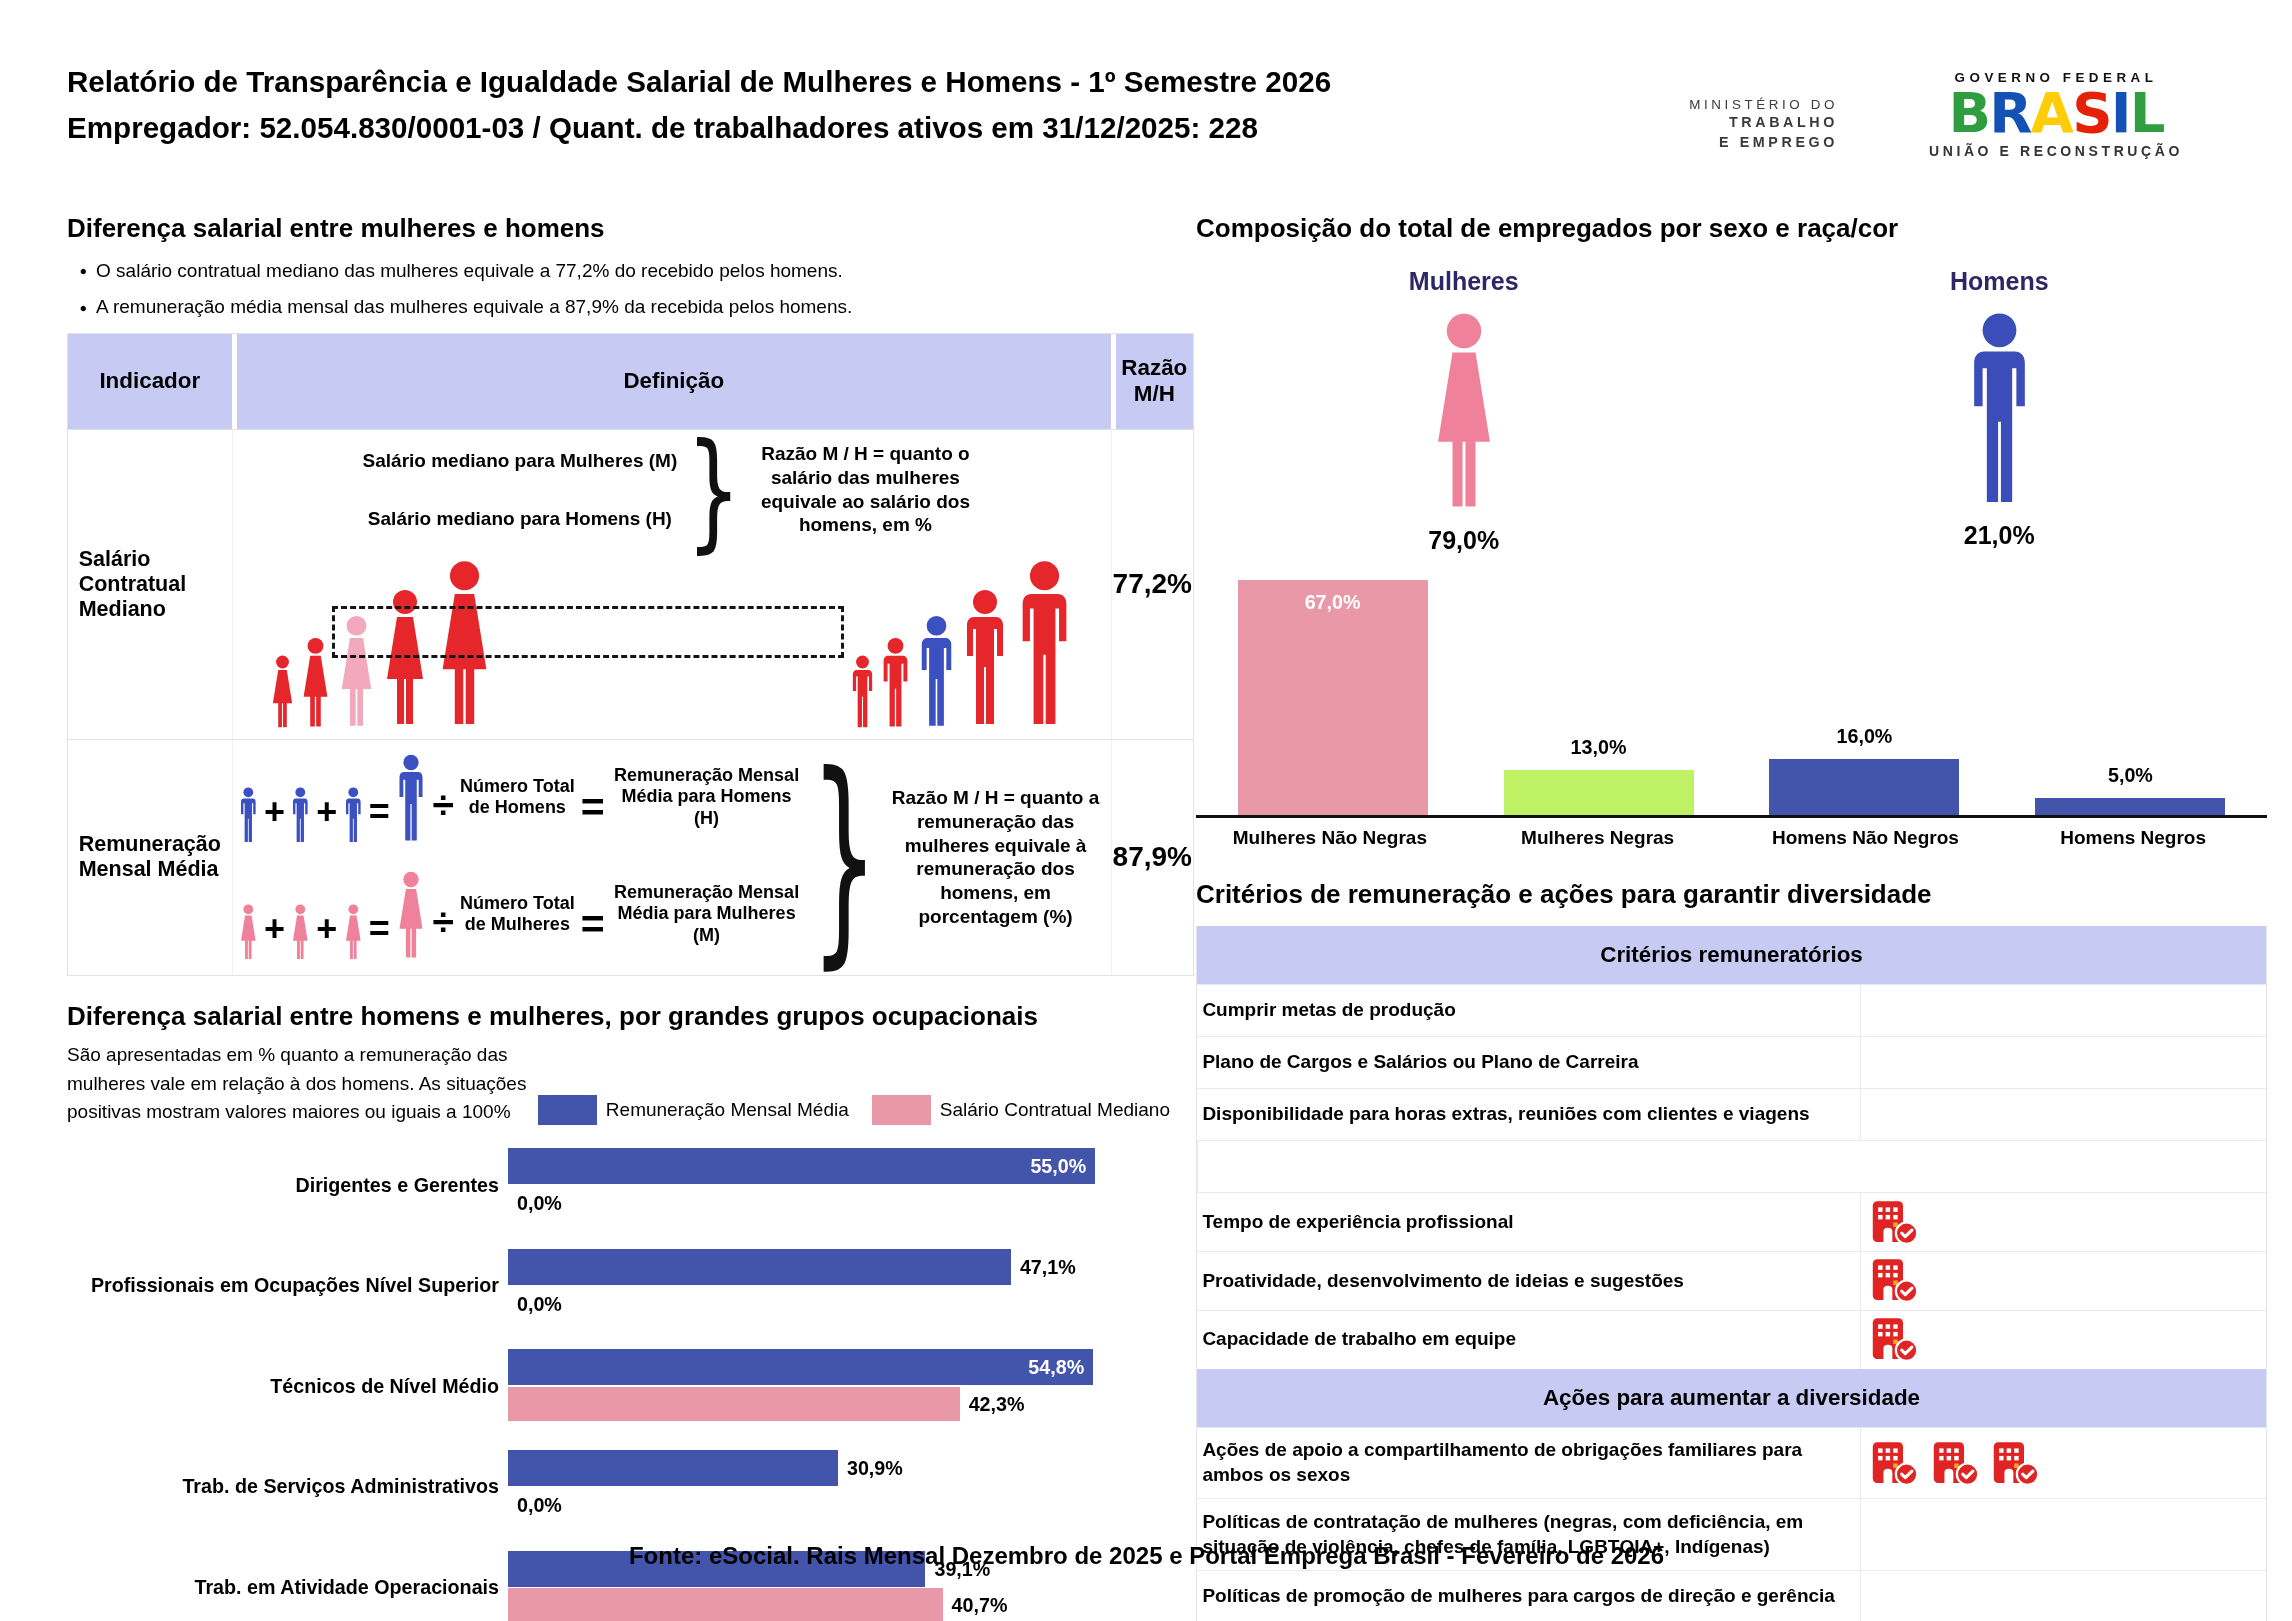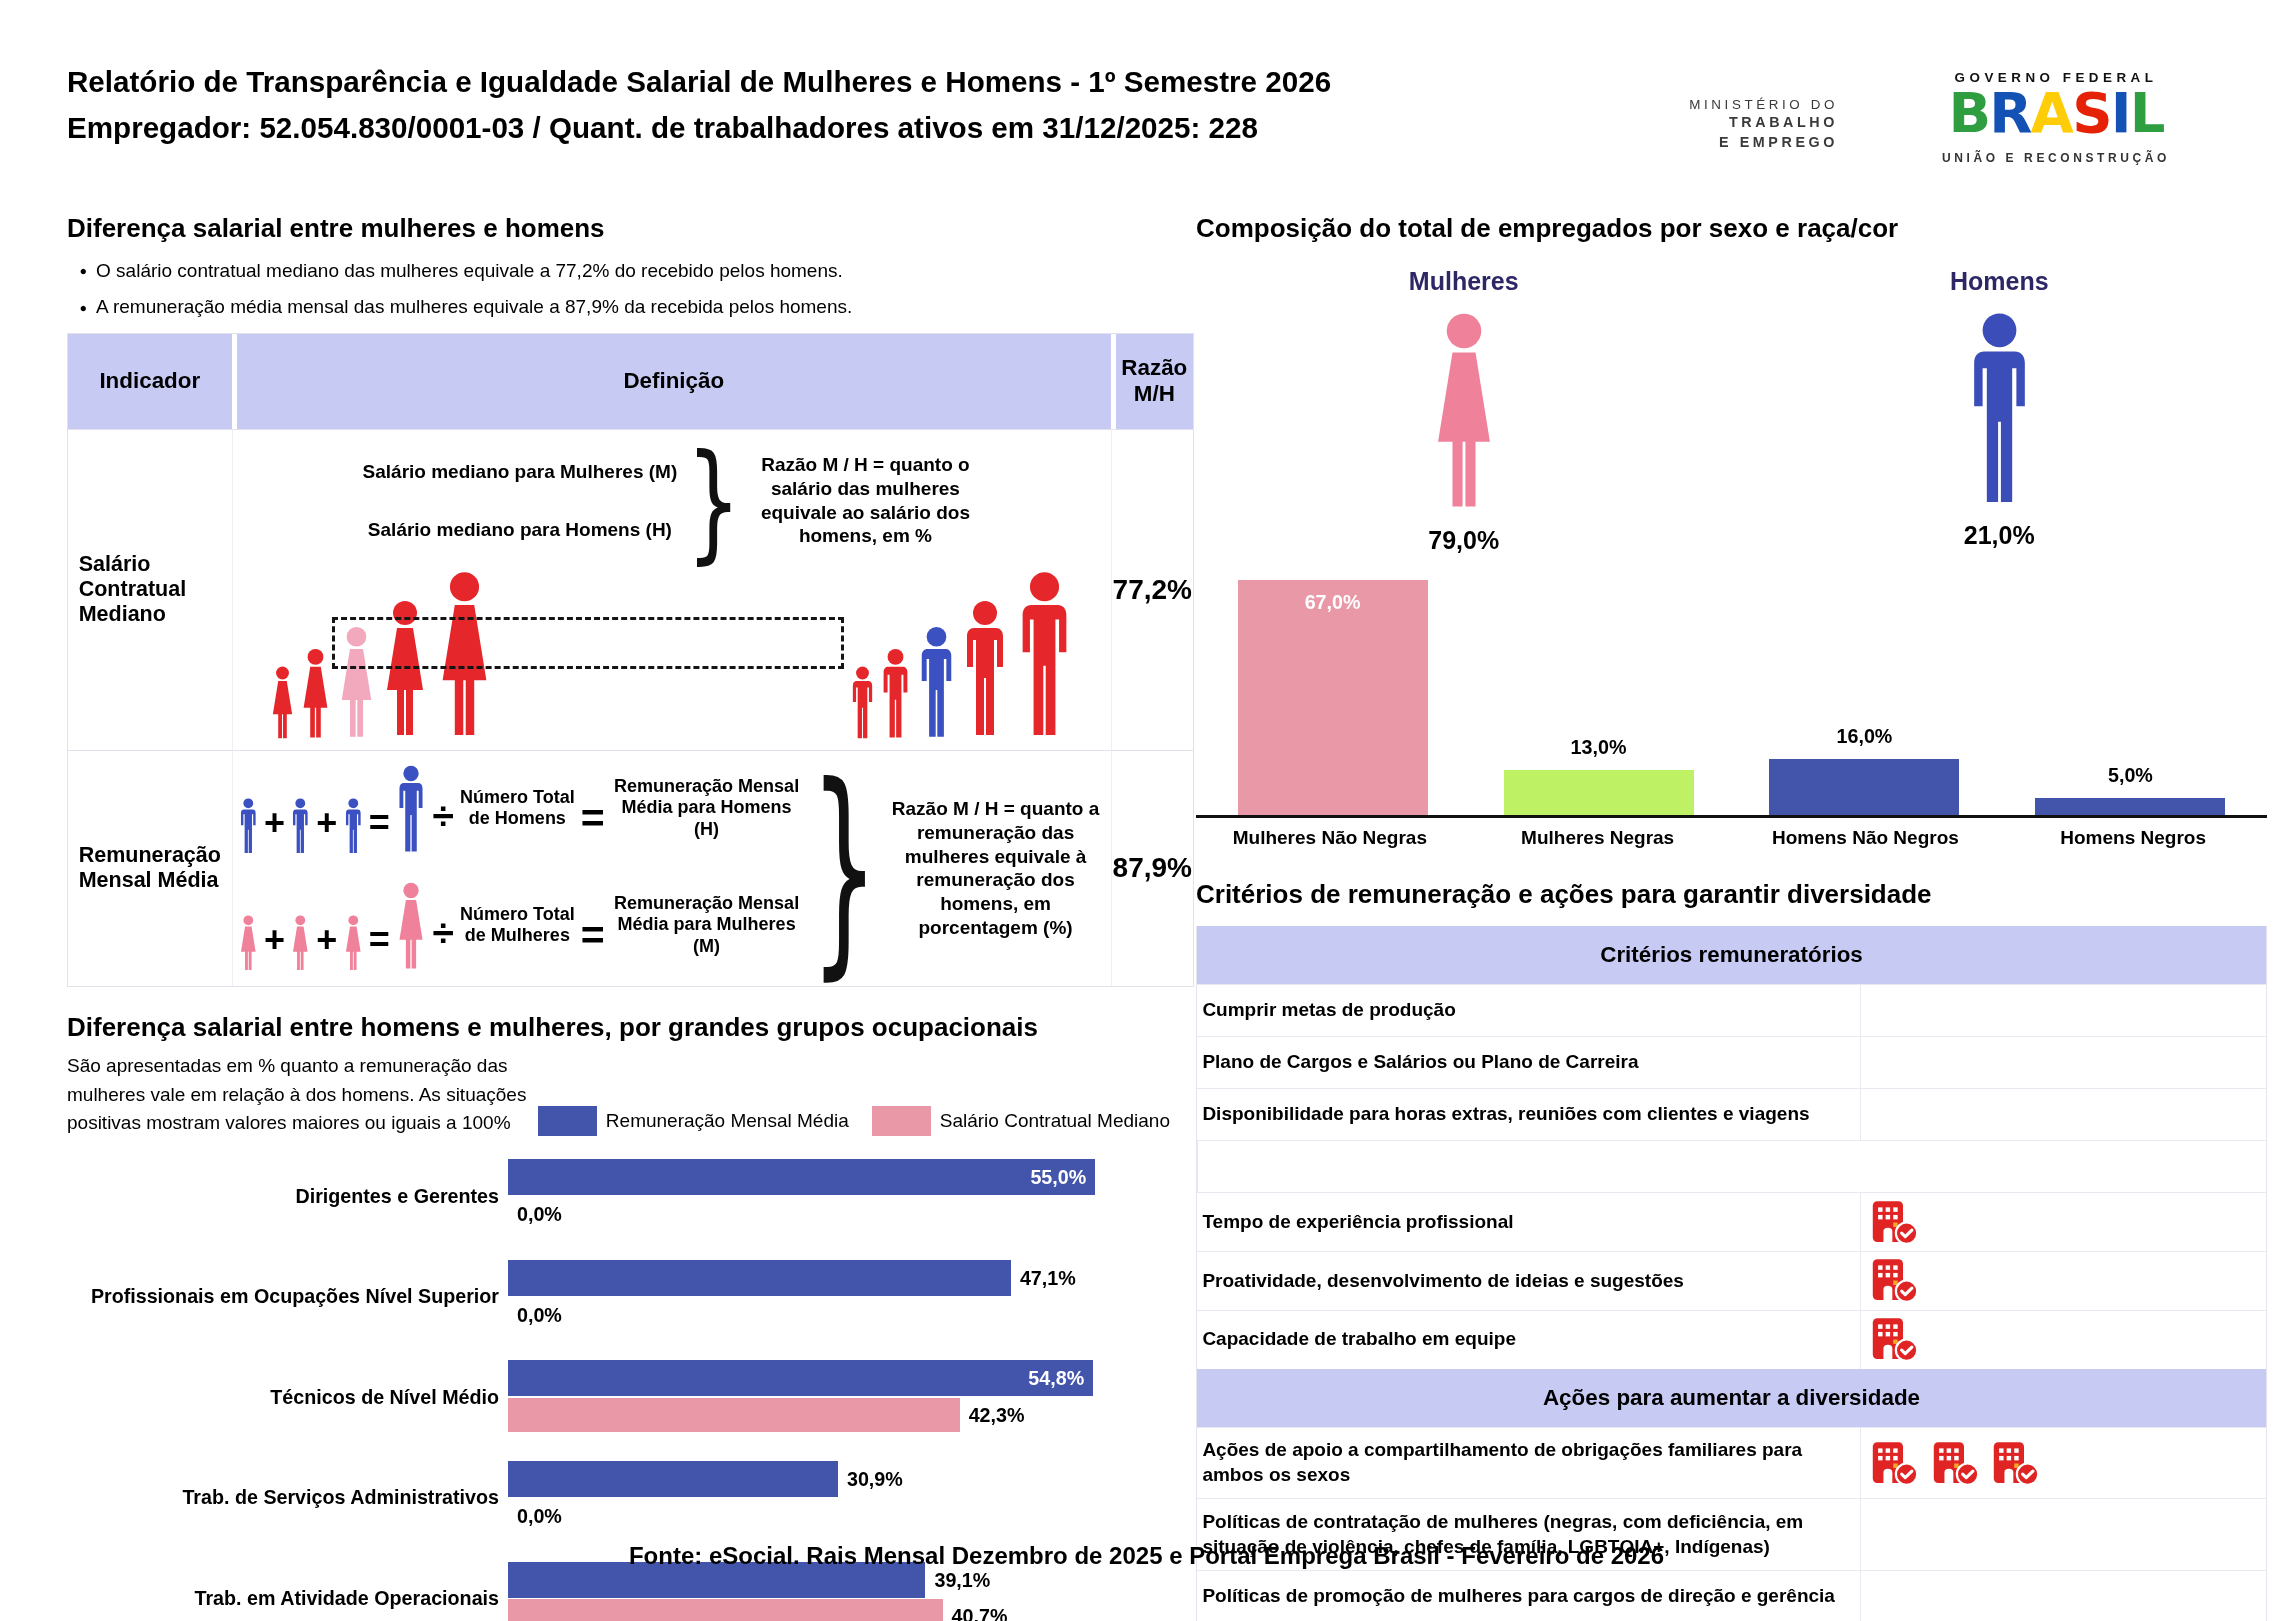--- a/index.html
+++ b/index.html
@@ -9,21 +9,21 @@
 
   
   .hdr { position:absolute; left:67px; top:59px; width:1755px; }
   .hdr .t1, .hdr .t2 { font-size:29.6px; font-weight:bold; line-height:1.55; }
   .ministry { position:absolute; right:455px; top:97px; text-align:right; color:#3a3a3a; }
   .ministry .m1 { font-size:13.4px; letter-spacing:3.6px; }
   .ministry .m2, .ministry .m3 { font-size:14.3px; font-weight:bold; letter-spacing:3.6px; line-height:1.4; }
   .govbr { position:absolute; right:58px; top:70px; width:358px; text-align:center; }
   .govbr .g1 { font-size:13.4px; font-weight:bold; letter-spacing:4.5px; color:#111; }
   .govbr .word { font-size:56px; font-weight:bold; letter-spacing:-1.8px; line-height:1.0; font-family:"DejaVu Sans",sans-serif; }
-  .govbr .g2 { font-size:12px; font-weight:bold; letter-spacing:3.6px; color:#333; margin-top:10px; }
+  .govbr .g2 { font-size:14px; font-weight:bold; letter-spacing:3.6px; color:#333; margin-top:2px; }
 
   
   .left-col  { position:absolute; left:67px;  top:213px; width:1103px; }
   .right-col { position:absolute; left:1196px; top:213px; width:1071px; }
   .section-h { font-size:26px; font-weight:bold; }
 
   
   .bullets { margin:16px 0 5.4px 12.5px; }
   .bullets div { font-size:19px; margin:14.3px 0; }
   .bullets div::before { content:"●"; font-size:12.5px; vertical-align:1.8px; margin-right:9px; }
@@ -33,21 +33,21 @@
                border:1.8px solid #e2e2ec; }
   .gap-table th { background:#c7cbf4; font-size:22.4px; font-weight:bold; text-align:center;
                   padding:21.5px 5.4px; border-left:5.4px solid #fff; }
   .gap-table th:first-child { border-left:none; }
   .gap-table td { border-top:1.8px solid #e2e2ec; border-left:1.8px solid #eeeef4; vertical-align:middle; }
   .gap-table td:first-child { border-left:none; }
   .col-ind { width:170px; } .col-ratio { width:167px; }
   .ind-cell { font-size:21.5px; font-weight:bold; padding:9px 10.7px; }
   .ratio-cell { font-size:28px; font-weight:bold; text-align:center; }
 
-  .def1 { padding:21px 9px 9px 9px; }
+  .def1 { padding:10px 9px 9px 9px; }
   .def1-top { display:flex; align-items:center; justify-content:center; gap:9px; }
   .def1-lines { display:flex; flex-direction:column; gap:36px; font-size:19px; font-weight:bold; text-align:center; }
   .brace-sm { font-size:86px; font-weight:400; transform:scaleY(1.5); font-family:"DejaVu Sans",sans-serif; color:#111; }
   .def-note { font-size:19px; font-weight:bold; text-align:center; width:231px; line-height:1.25; }
   .median-picto { position:relative; height:181px; margin-top:9px; display:flex;
                   align-items:flex-end; justify-content:space-between; padding:0 27px; }
   .picto-group { display:flex; align-items:flex-end; gap:3.6px; }
   .dash-box { position:absolute; left:90px; top:57px; width:512px; height:52px; border:3.6px dashed #151515; }
 
   .def2 { display:flex; align-items:center; gap:7.2px; padding:14.3px 5.4px; }

